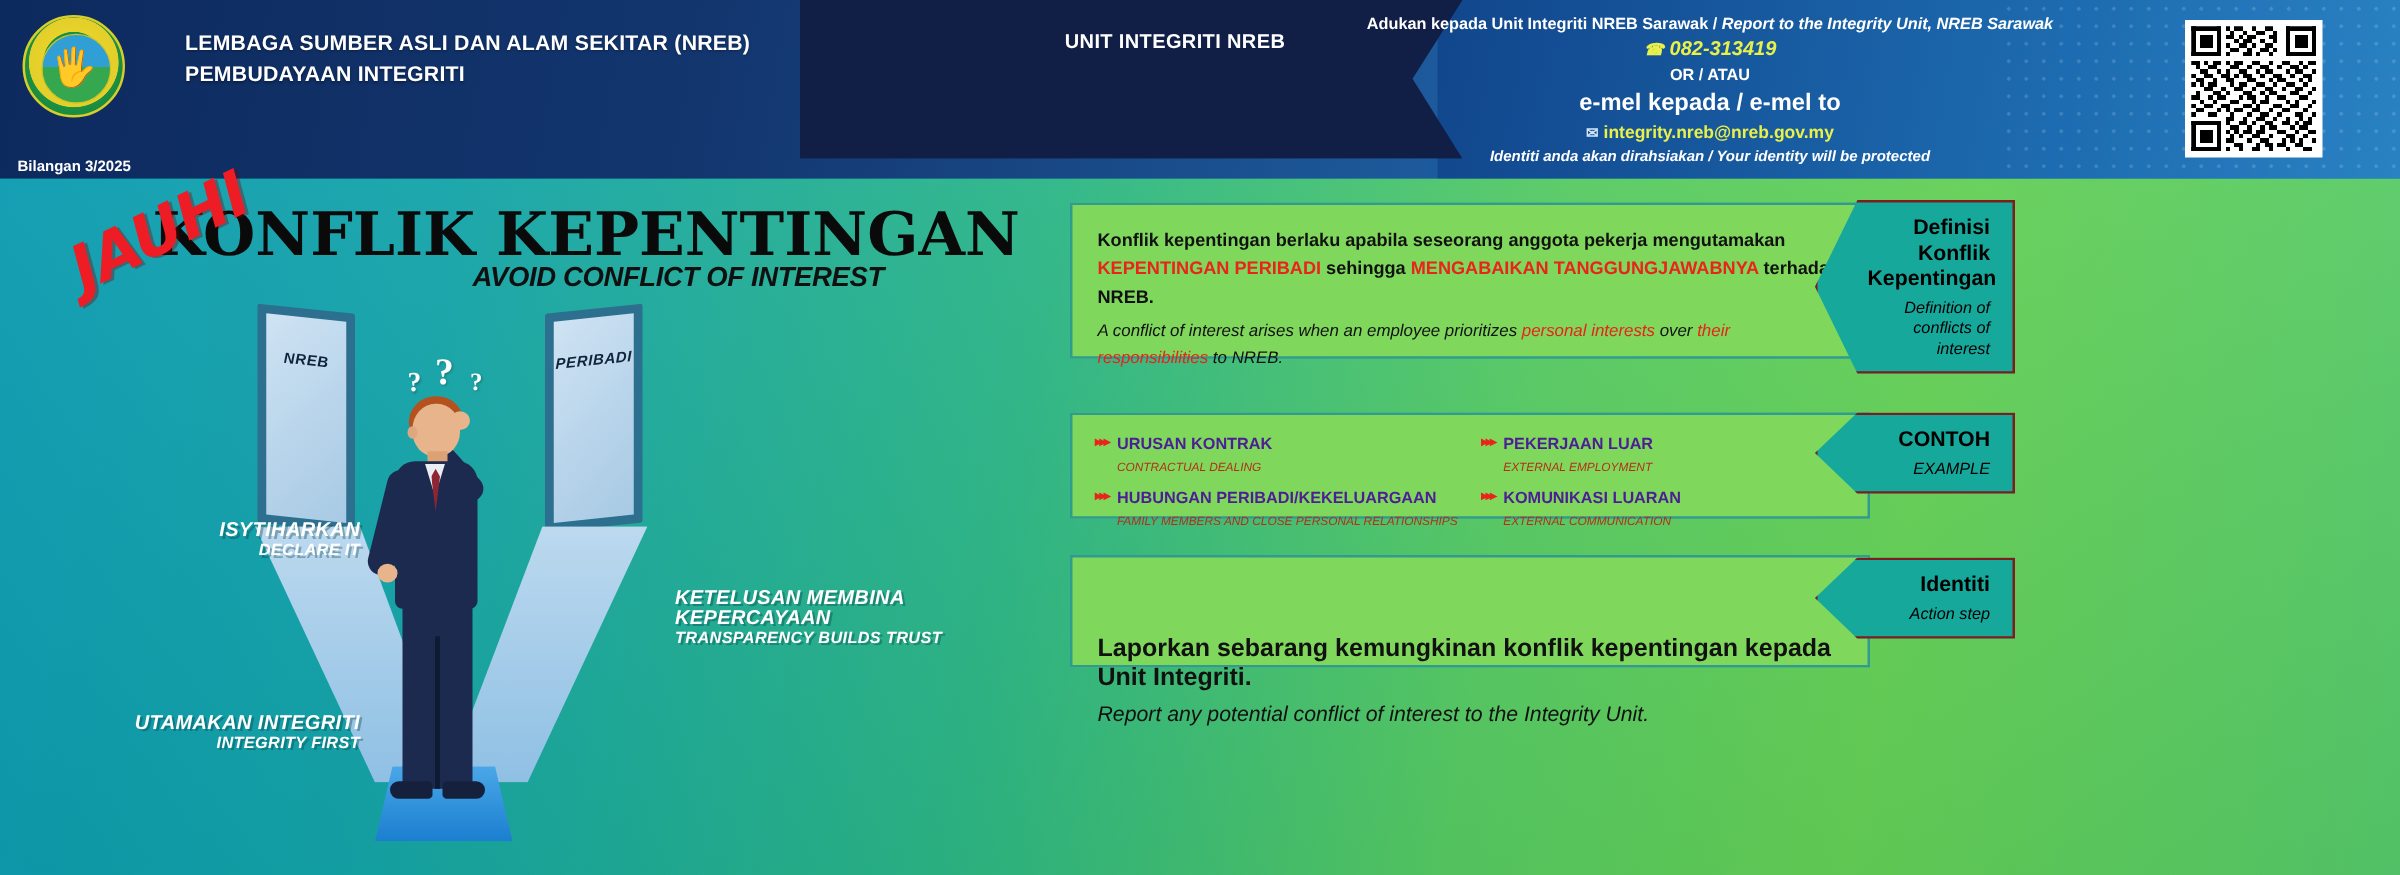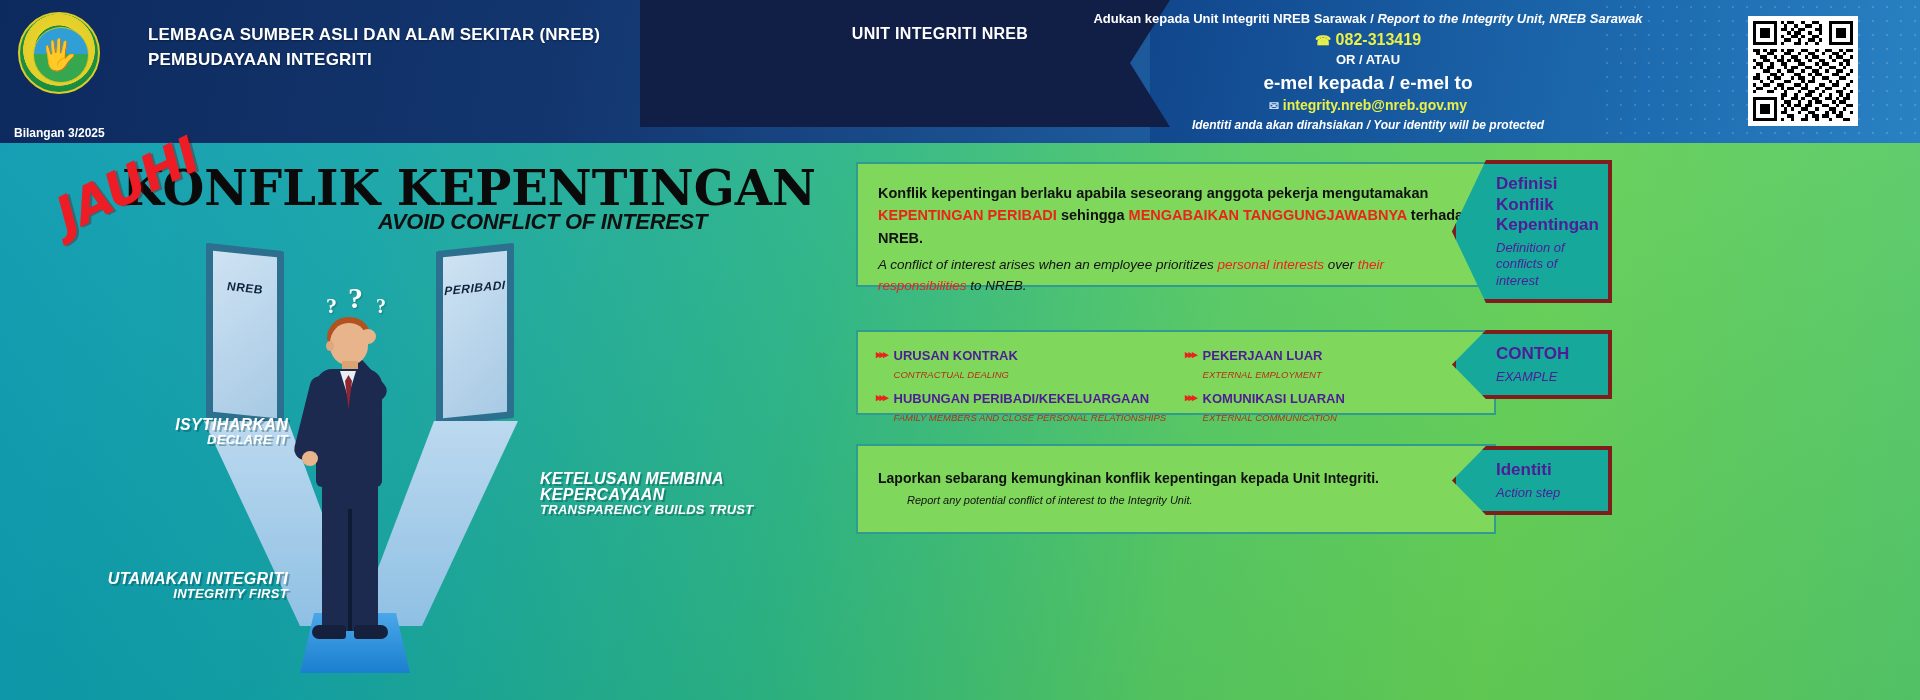--- a/index.html
+++ b/index.html
@@ -67,21 +67,21 @@
   .hdr-unit {
     position:absolute; left:790px; top:25px; width:300px; text-align:center;
     color:#fff; font-size:16px; font-weight:bold; letter-spacing:.3px;
   }
   .hdr-contact {
     position:absolute; right:242px; top:10px; width:620px; text-align:center;
     color:#fff; line-height:1.35;
   }
   .hdr-contact .l1 { font-size:13px; font-weight:bold; }
   .hdr-contact .l1 i { font-weight:bold; font-style:italic; }
-  .hdr-contact .phone { font-size:16px; font-weight:bold; color:#e9f04a; margin-top:1px; }
+  .hdr-contact .phone { font-size:16px; font-weight:bold; color:#e9f04a; margin-top:1px;font-style:italic; }
   .hdr-contact .phone .ph-ic { color:#e9f04a; font-size:13px; }
   .hdr-contact .l2 { font-size:13px; font-weight:bold; margin-top:1px; }
   .hdr-contact .l3 { font-size:19px; font-weight:bold; margin-top:1px; }
   .hdr-contact .email { font-size:14px; font-weight:bold; color:#e9f04a; margin-top:1px; }
   .hdr-contact .email .mail-ic { color:#cfe3f5; font-size:12px; }
   .hdr-contact .l4 { font-size:12px; font-weight:bold; font-style:italic; margin-top:2px; }
   .qr {
     position:absolute; right:62px; top:16px; width:110px; height:110px;
     background:#fff; padding:5px;
   }
@@ -214,30 +214,31 @@
   .def-en { font-size:13.5px; font-style:italic; color:#111; line-height:1.5; padding:6px 20px 0 20px; }
   .def-en .red { color:#e8241b; }
 
   .ex-grid { display:flex; padding:14px 18px 0 18px; gap:18px; }
   .ex-col { flex:1; }
   .ex-item { display:flex; align-items:flex-start; gap:7px; margin-bottom:7px; }
   .ex-arrows { color:#e8241b; font-size:11px; font-weight:bold; letter-spacing:-2px; line-height:1; padding-top:3px; }
   .ex-my { font-size:13px; font-weight:bold; color:#4c1d95; line-height:1.15;margin-top:16px; }
   .ex-en { font-size:9.5px; font-style:italic; color:#b33018; line-height:1.2; }
 
-  .act-my { font-size:14px; font-weight:bold; color:#111; padding:24px 20px 0 20px; }
-  .act-en { font-size:11px; font-style:italic; color:#111; padding:8px 20px 0 20px;margin-left:29px; }
+  .act-my { font-size:20px; font-weight:bold; color:#111; padding:24px 20px 0 20px;margin-top:38px; }
+  .act-en { font-size:17px; font-style:italic; color:#111; padding:8px 20px 0 20px; }
 
   
   .tab {
     position:absolute;
     background:#17a89c;
-    color:#4c1d95;
+    color:#000000;
+    text-align:right;
     padding:10px 18px 10px 40px;
-    border:4px solid #7f1d1d;
+    border:2px solid #7f1d1d;
     clip-path:polygon(34px 0, 100% 0, 100% 100%, 34px 100%, 0 50%);
   }
   .tab .t-my { font-size:17px; font-weight:bold; line-height:1.22; }
   .tab .t-en { font-size:13px; font-style:italic; line-height:1.25; margin-top:4px; }
   .tab-def { left:1452px; top:160px; width:160px; }
   .tab-ex  { left:1452px; top:330px; width:160px; }
   .tab-act { left:1452px; top:446px; width:160px; }
 </style>
 </head>
 <body>

